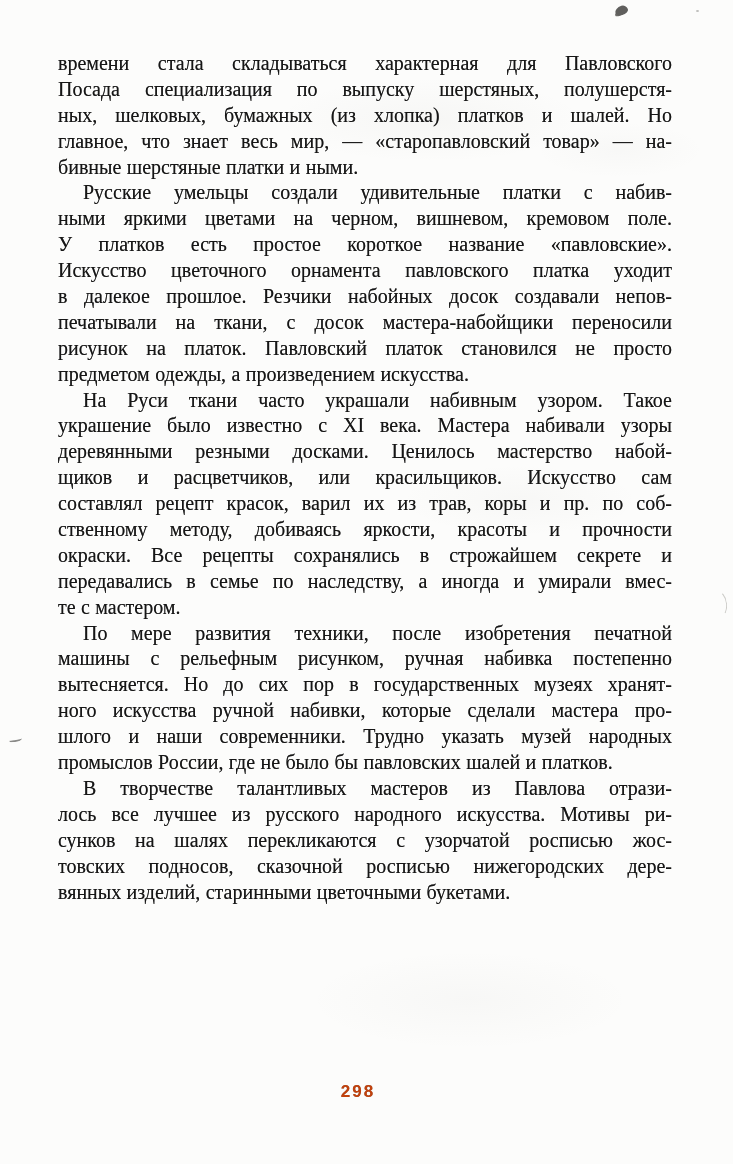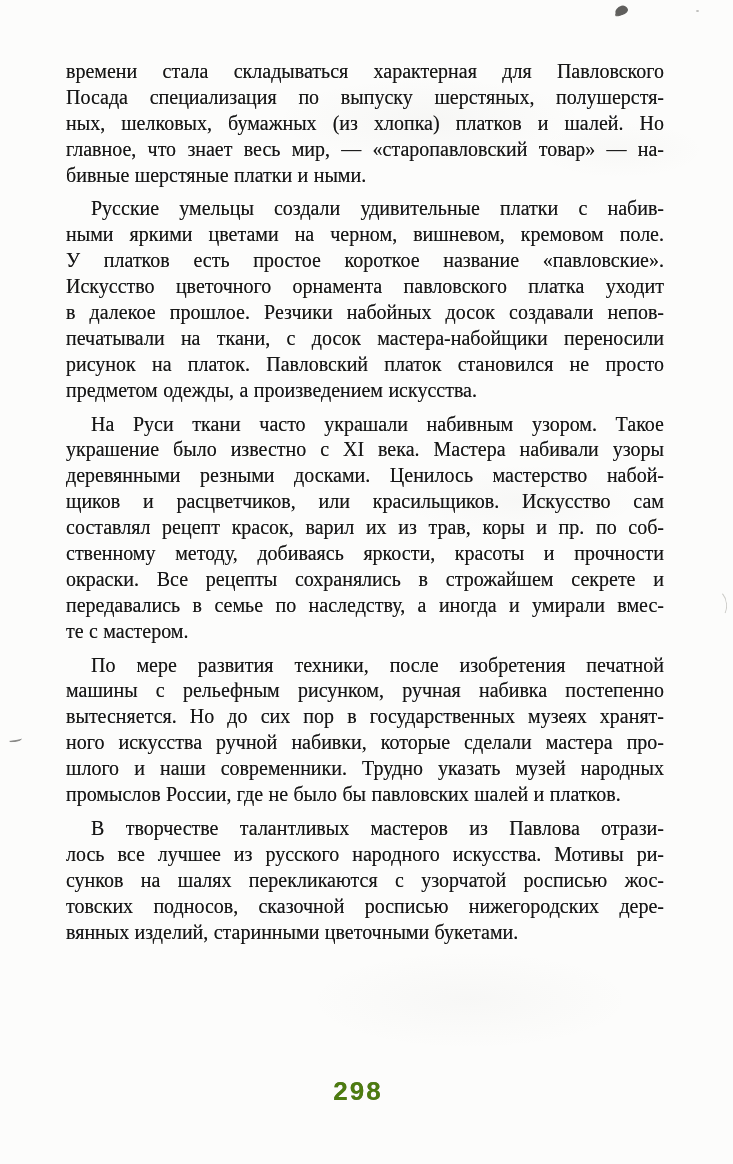--- a/index.html
+++ b/index.html
@@ -25,44 +25,44 @@
   .text-block {
     position: absolute;
     left: 58px;
     top: 51px;
     width: 614px;
     font-size: 20px;
     line-height: 25.9px;
     color: #161616;
     text-shadow: 0 0 0.5px rgba(25,25,25,0.6);
   }
-  .paragraph { margin: 8px; }
+  .paragraph { margin: 0; }
   .line {
     height: 25.9px;
     overflow: hidden;
     text-align: justify;
     text-align-last: justify;
     word-spacing: 0.02em;
   }
   .line.last { text-align-last: left; }
   .line.indent { text-indent: 25px; }
 
   
   .page-number {
     position: absolute;
     top: 1078px;
     left: 58px;
     width: 600px;
     text-align: center;
     font-family: "Liberation Sans", "DejaVu Sans", sans-serif;
     font-weight: 700;
-    font-size: 26px;
+    font-size: 17px;
     line-height: 27px;
     letter-spacing: 2px;
-    color: #4d7c0f;
+    color: #c2410c;
     text-shadow: 0 0 0.5px rgba(25,25,25,0.5);
   }
 
   
   .ink-smudge {
     position: absolute;
     left: 615px;
     top: 6px;
     width: 13px;
     height: 9px;

